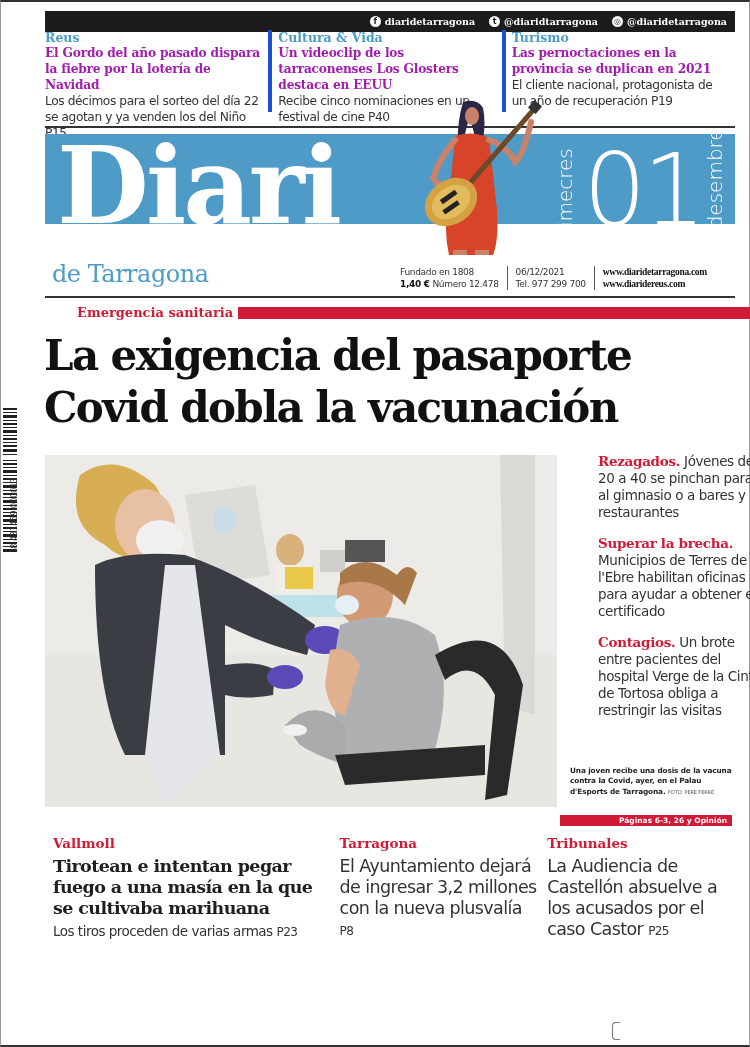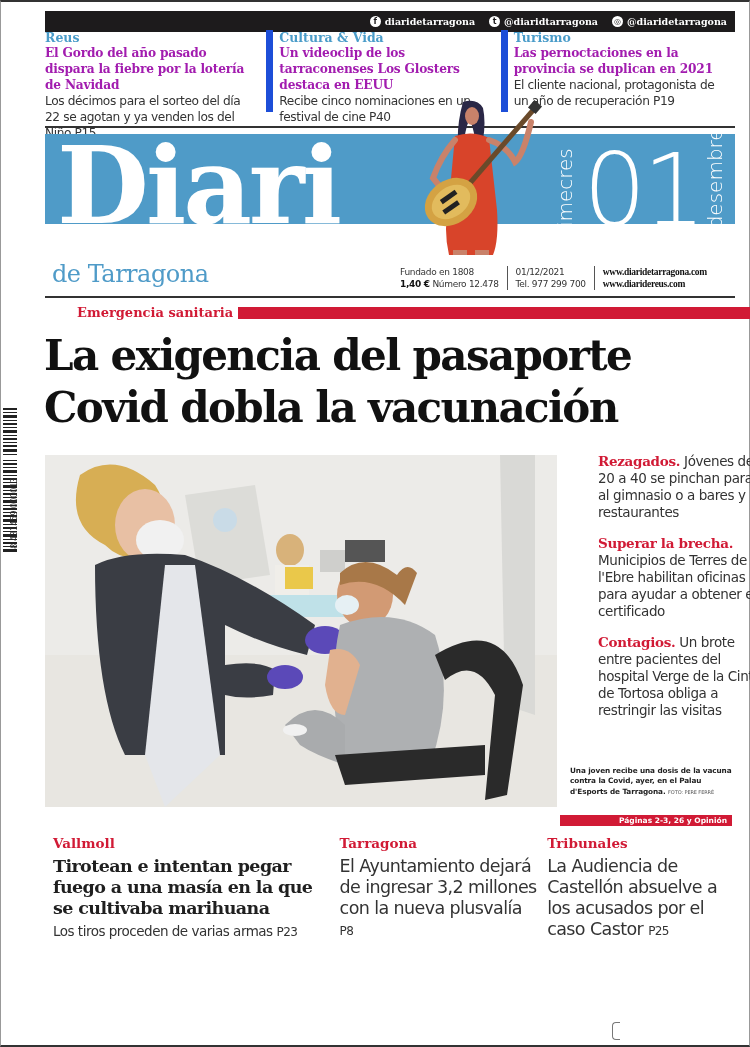--- a/index.html
+++ b/index.html
@@ -8,21 +8,21 @@
   .page-frame { position: absolute; left: 0; top: 0; width: 750px; height: 1047px; border-top: 2px solid #333; border-left: 1px solid #999; border-right: 1px solid #999; border-bottom: 2px solid #333; }
 
   
   .social-bar { position: absolute; left: 45px; top: 11px; width: 690px; height: 21px; background: #1d1b1c; display: flex; justify-content: flex-end; align-items: center; padding-right: 8px; gap: 14px; }
   .social-item { display: flex; align-items: center; gap: 4px; color: #fff; font-family: "DejaVu Serif", serif; font-weight: bold; font-size: 9.5px; }
   .social-icon { width: 11px; height: 11px; border-radius: 50%; background: #fff; color: #1d1b1c; font-size: 8px; line-height: 11px; text-align: center; font-family: "DejaVu Sans", sans-serif; font-weight: bold; }
 
   
   .teasers { position: absolute; left: 45px; top: 30px; width: 690px; height: 82px; display: flex; }
   .teaser { flex: 1; padding-right: 8px; }
-  .teaser + .teaser { border-left: 7px solid #1d4ed8; padding-left: 6px; }
+  .teaser + .teaser { border-left: 4px solid #1d4ed8; padding-left: 6px; }
   .teaser-kicker { color: #4a9cc9; font-weight: bold; font-size: 12.5px; line-height: 15px; }
   .teaser-head { color: #a21caf; font-weight: bold; font-size: 12.2px; line-height: 16px; letter-spacing: -0.2px; }
   .teaser-sub { font-family: "DejaVu Sans", sans-serif; color: #333; font-size: 12.2px; line-height: 16px; font-weight: normal; letter-spacing: -0.4px; }
 
   .rule-top { position: absolute; left: 45px; top: 126px; width: 690px; height: 2px; background: #333; }
 
   
   .masthead { position: absolute; left: 45px; top: 134px; width: 690px; height: 90px; background: #4f9bc8; }
   .logo-diari { position: absolute; left: 12px; top: -12px; font-family: "DejaVu Serif", serif; font-weight: bold; color: #fff; font-size: 106px; letter-spacing: -3px; line-height: 1.2; }
   .cover-art { position: absolute; left: 340px; top: -34px; width: 165px; height: 155px; }
@@ -151,21 +151,21 @@
 </div>
 
 <div class="logo-sub">de Tarragona</div>
 
 <div class="meta">
   <div class="meta-col">
     <div>Fundado en 1808</div>
     <div><b>1,40 €</b> <span>Número 12.478</span></div>
   </div>
   <div class="meta-col">
-    <div>01/12/2021</div>
+    <div>06/12/2021</div>
     <div>Tel. 977 299 700</div>
   </div>
   <div class="meta-col urls">
     <div>www.diaridetarragona.com</div>
     <div>www.diaridereus.com</div>
   </div>
 </div>
 
 <div class="rule-mid"></div>
 
@@ -273,21 +273,21 @@
     <span class="brief-kicker">Contagios.</span>
     <span>Un brote entre pacientes del hospital Verge de la Cinta de Tortosa obliga a restringir las visitas</span>
   </div>
 </div>
 
 <div class="caption">
   <span>Una joven recibe una dosis de la vacuna contra la Covid, ayer, en el Palau d'Esports de Tarragona.</span>
   <span class="caption-credit">FOTO: PERE FERRÉ</span>
 </div>
 
-<div class="pages-bar">Páginas 2-3, 26 y Opinión</div>
+<div class="pages-bar">Páginas 6-3, 26 y Opinión</div>
 
 <div class="bottom">
   <div class="story s1">
     <div class="story-kicker">Vallmoll</div>
     <div class="story-head-bold">Tirotean e intentan pegar fuego a una masía en la que se cultivaba marihuana</div>
     <div class="story-sub"><span>Los tiros proceden de varias armas</span> <span class="pg">P23</span></div>
   </div>
   <div class="story s2">
     <div class="story-kicker">Tarragona</div>
     <div class="story-head-light"><span>El Ayuntamiento dejará de ingresar 3,2 millones con la nueva plusvalía</span> <span class="pg">P8</span></div>

